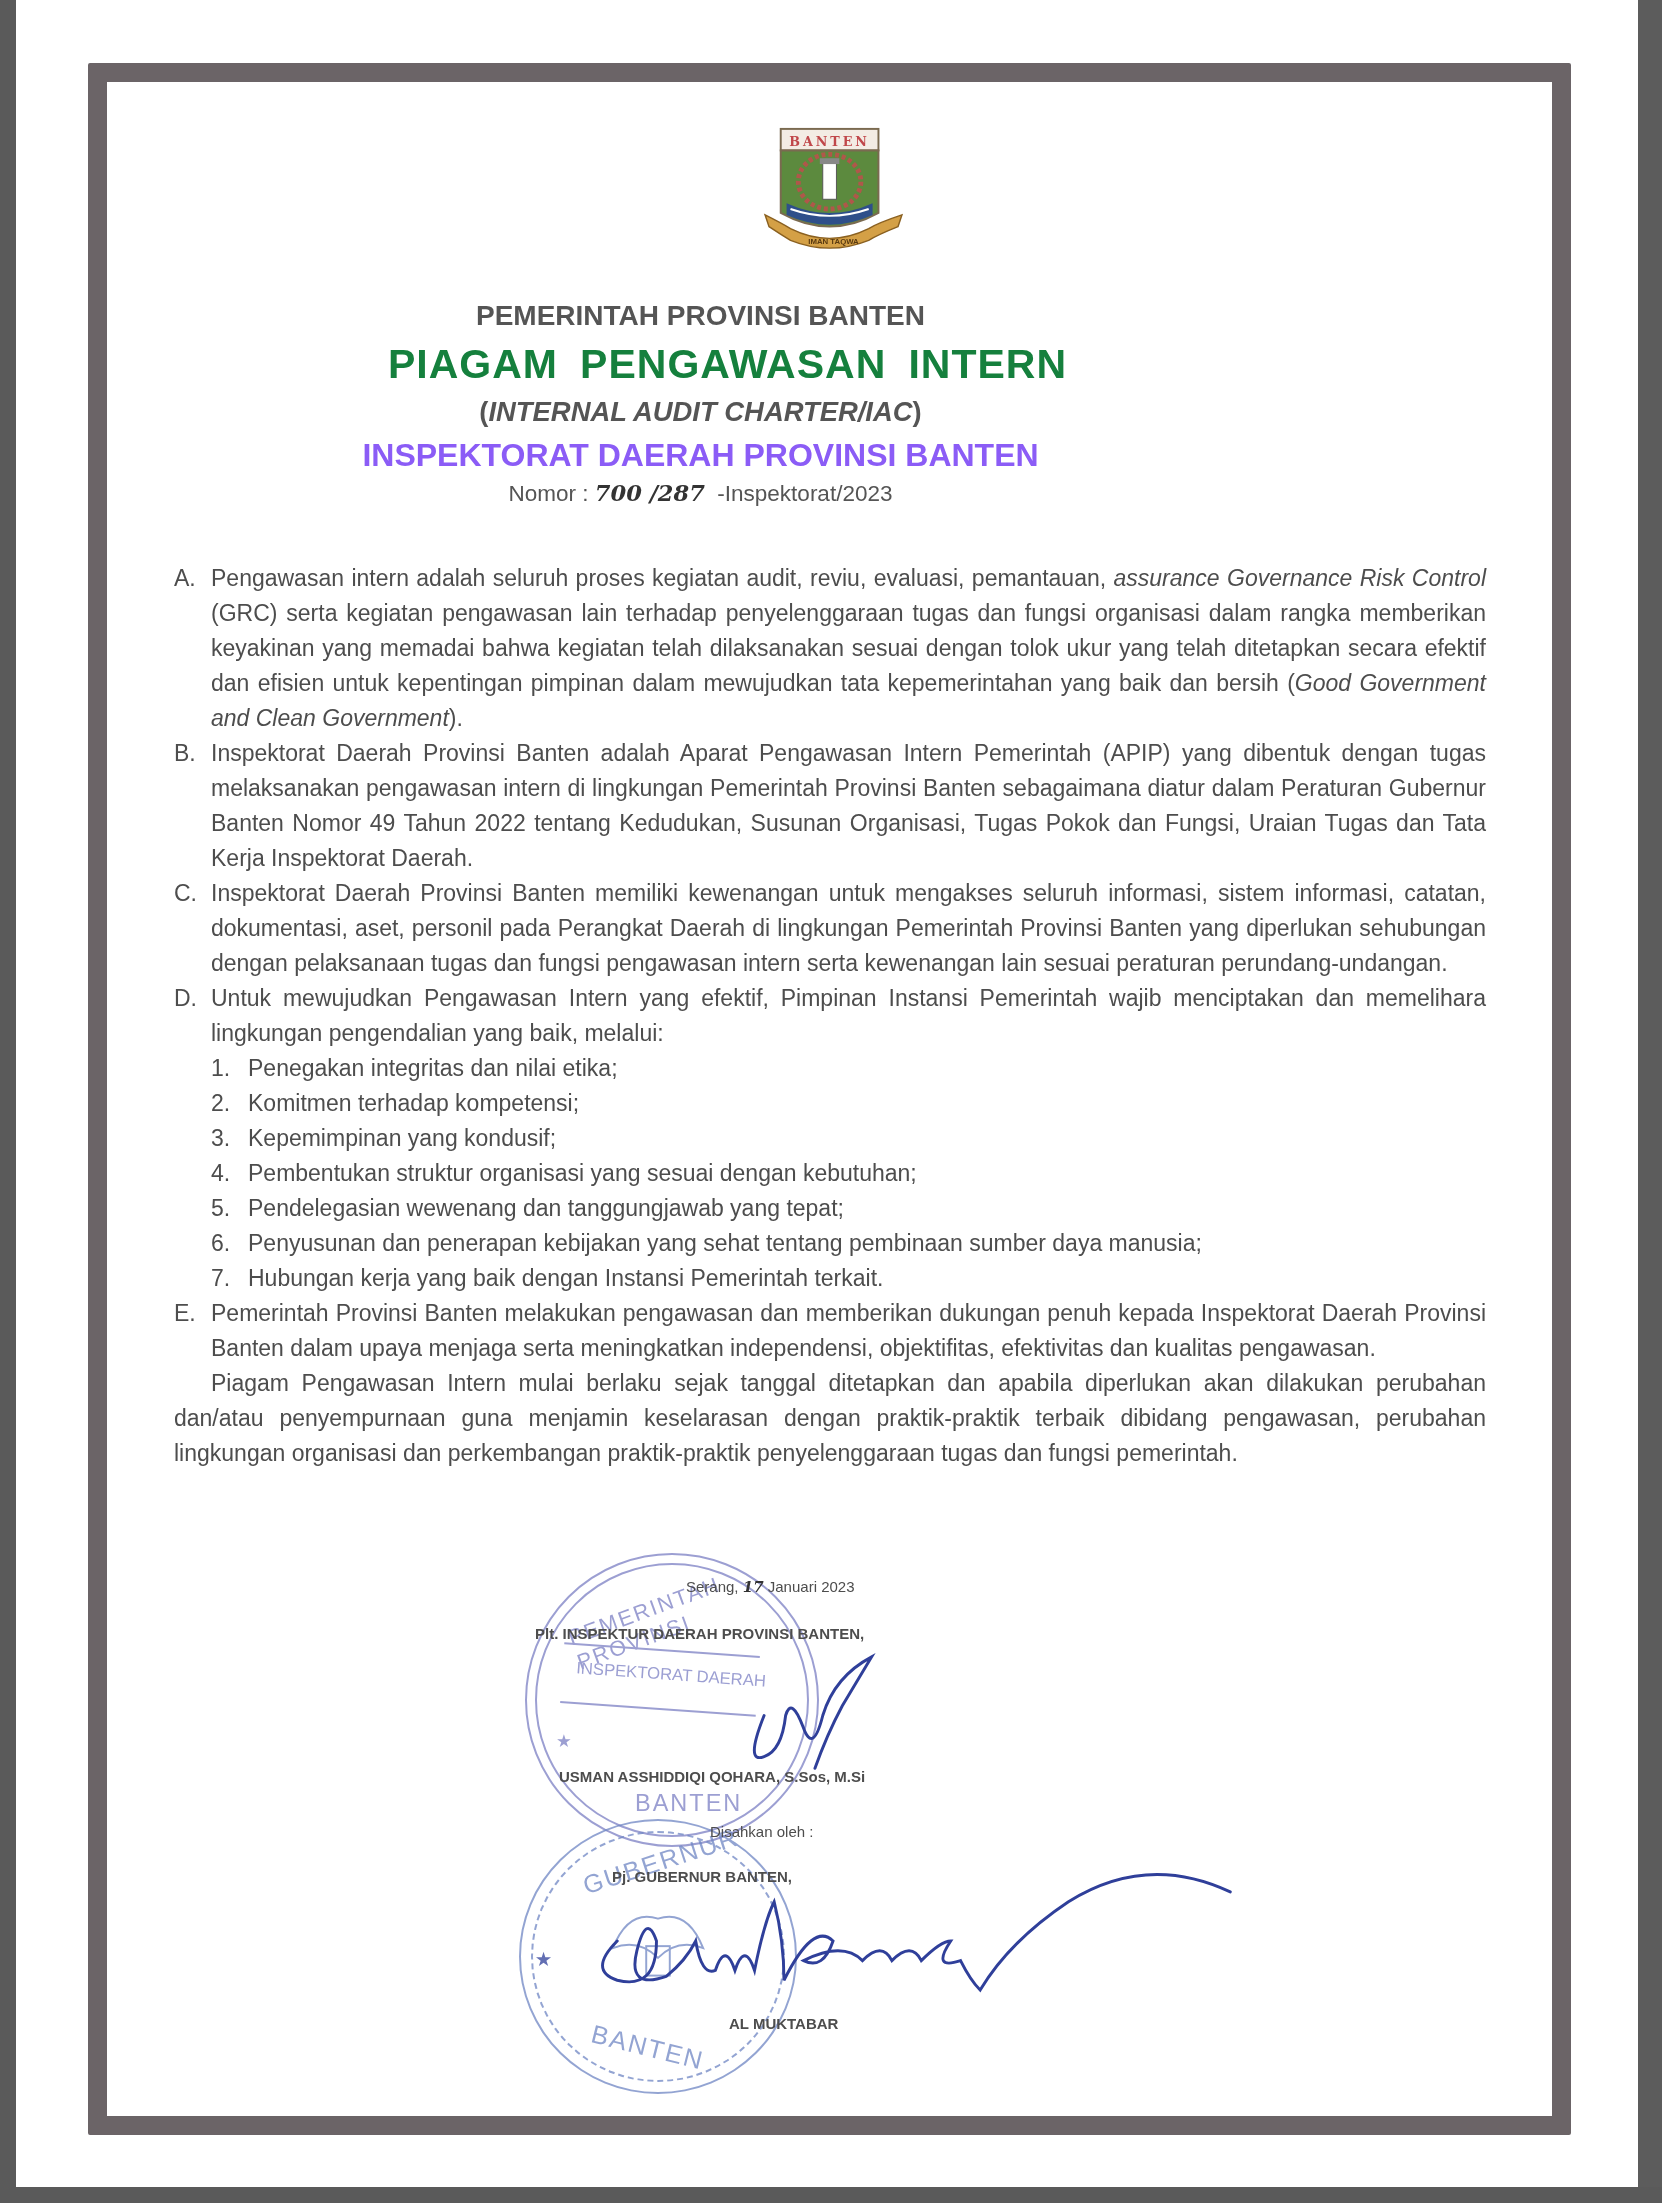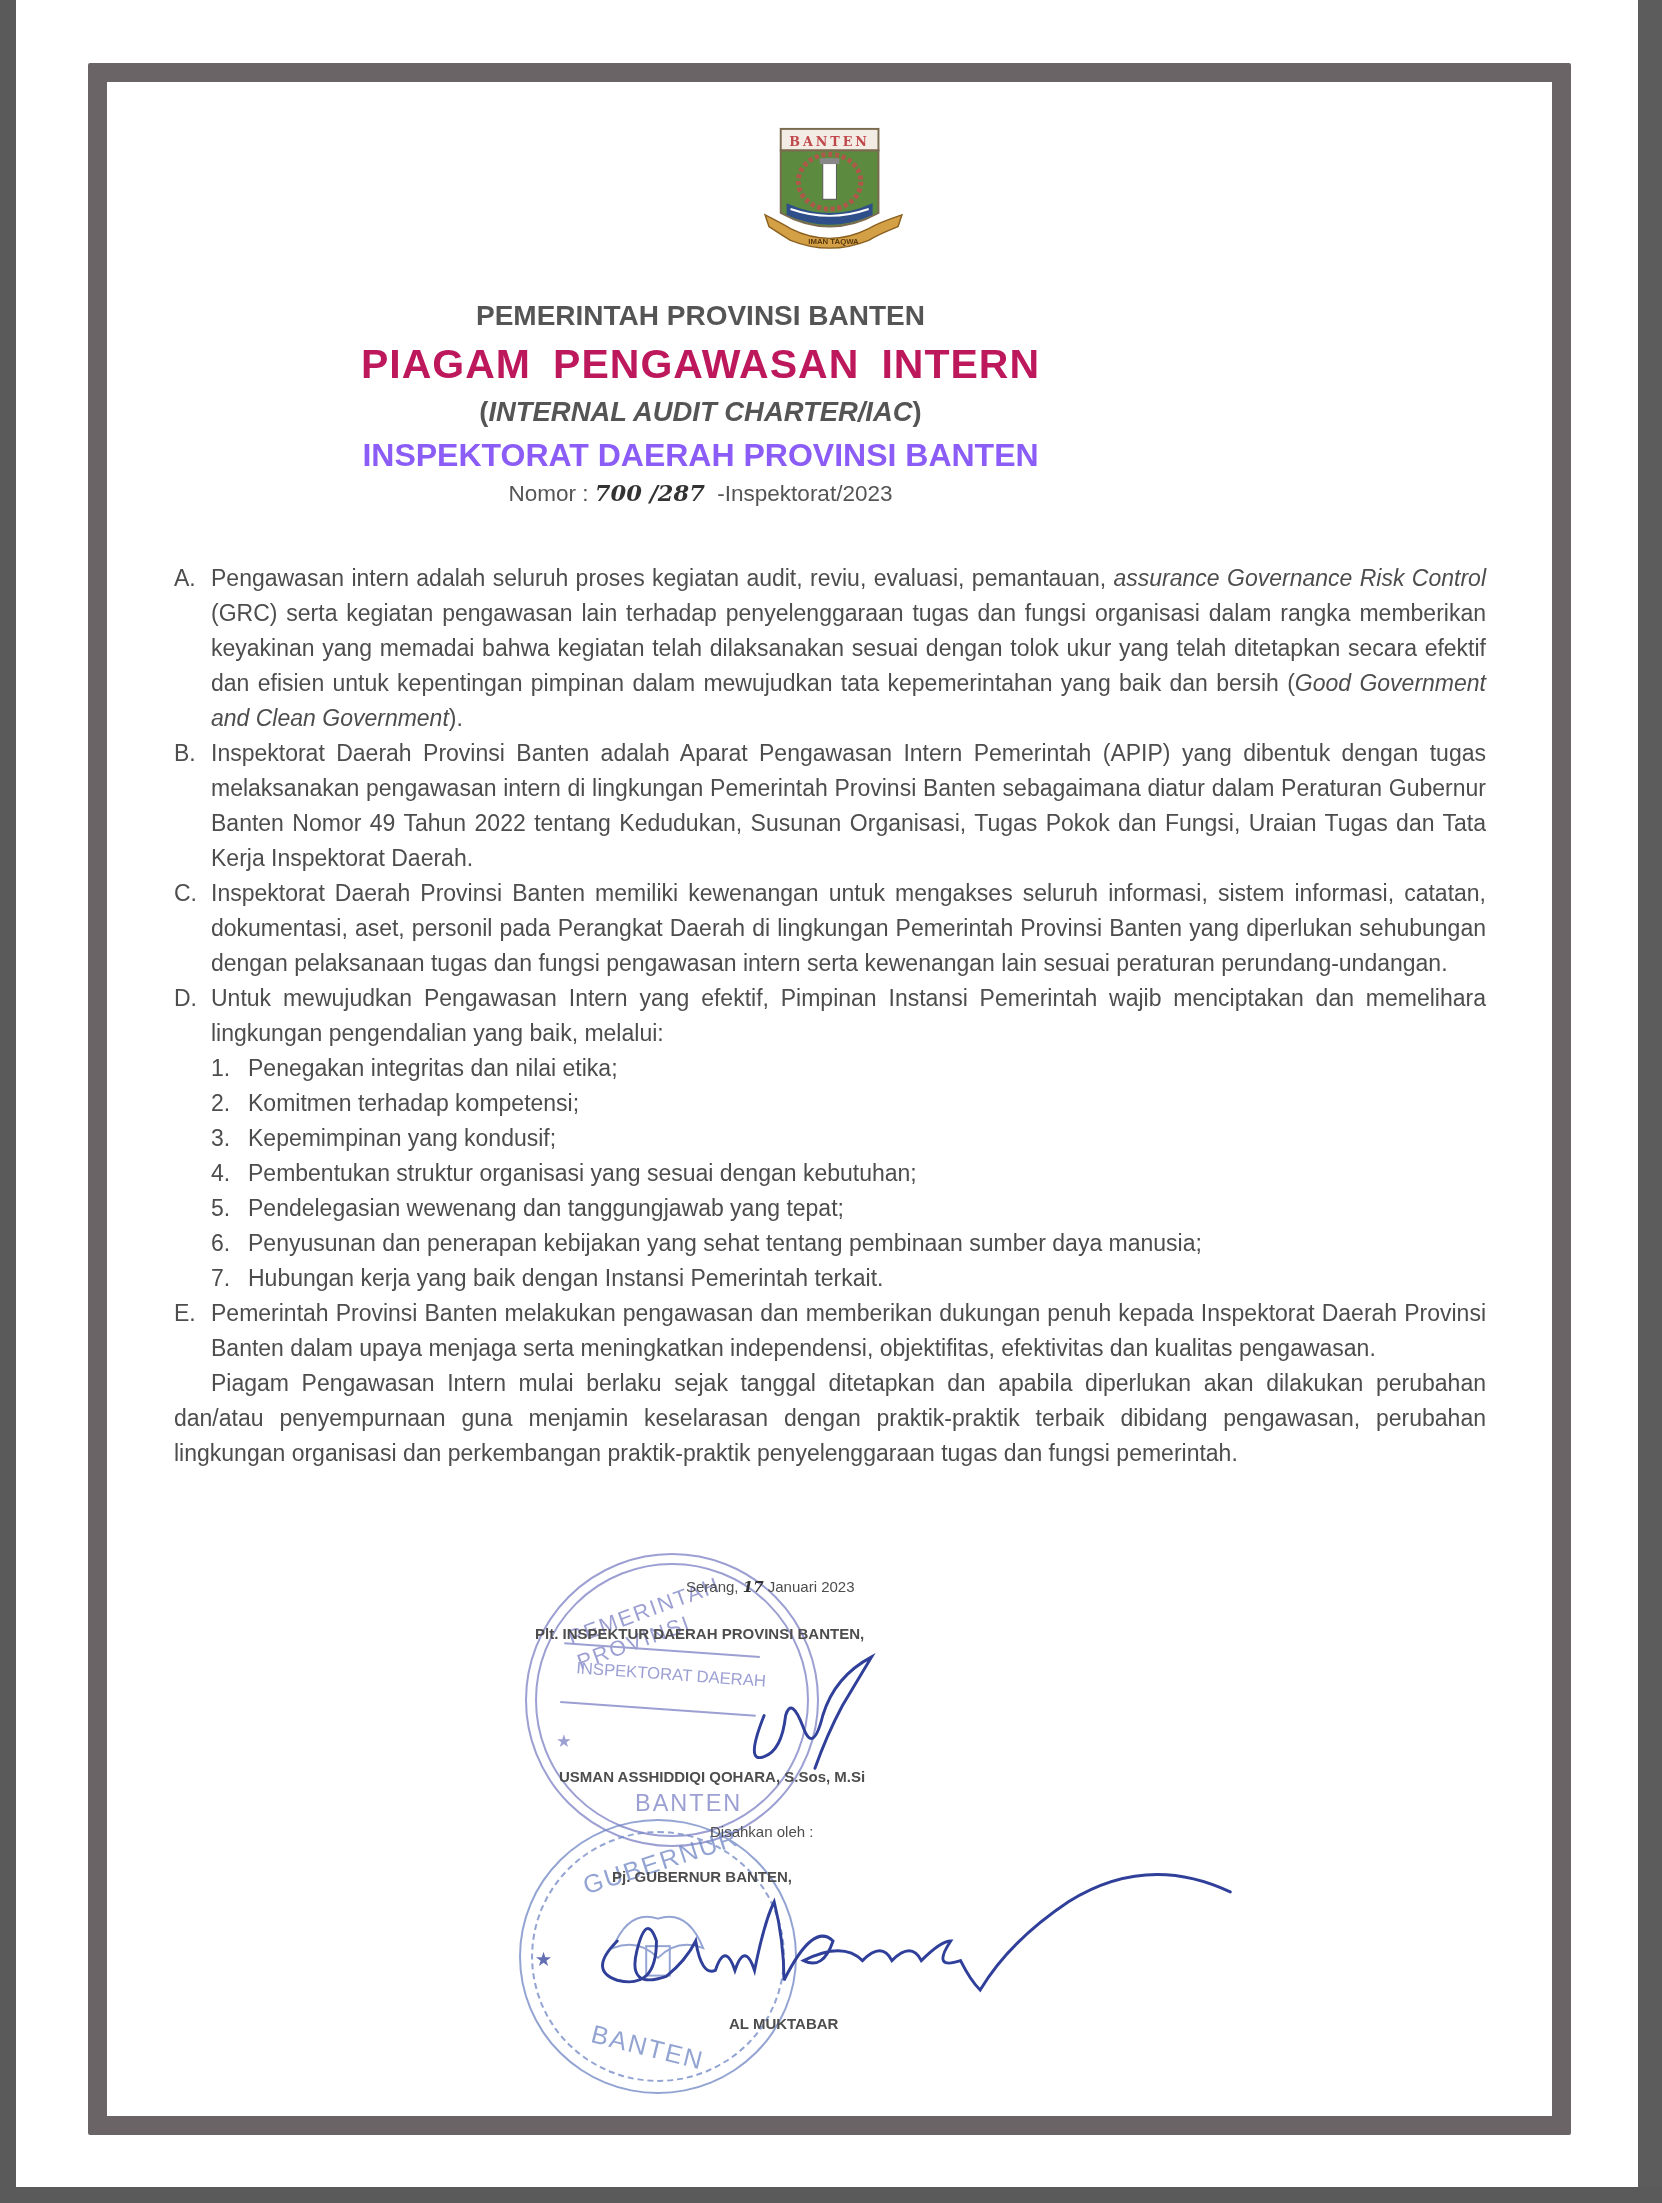--- a/index.html
+++ b/index.html
@@ -5,21 +5,21 @@
   html, body { margin:0; padding:0; }
   body { width:1662px; height:2203px; background:#ffffff; position:relative; overflow:hidden; font-family:"Liberation Sans", sans-serif; color:#4a4a4a; }
   .scan-left { position:absolute; left:0; top:0; width:15.7px; height:2203px; background:#5a5a5a; }
   .scan-right { position:absolute; right:0; top:0; width:24.5px; height:2203px; background:#5c5c5c; }
   .scan-bottom { position:absolute; left:0; bottom:0; width:1662px; height:15.7px; background:#5a5a5a; }
   .frame { position:absolute; left:88px; top:63px; width:1483px; height:2072px; border:19.6px solid #6b6467; box-sizing:border-box; border-radius:2px; }
 
   .logo { position:absolute; left:761px; top:125px; width:145px; height:129px; }
   .header { position:absolute; left:0; width:1401px; text-align:center; }
   .h-gov { top:300px; font-size:28px; font-weight:bold; color:#555; }
-  .h-title { top:341px; font-size:41px; font-weight:bold; color:#be185d; letter-spacing:1px; word-spacing:9.8px; }
+  .h-title { top:341px; font-size:41px; font-weight:bold; color:#15803d; letter-spacing:1px; word-spacing:9.8px;padding-left:27px; }
   .h-sub { top:396px; font-size:27.4px; font-weight:bold; font-style:italic; color:#555; }
   .h-insp { top:437px; font-size:32px; font-weight:bold; color:#8b5cf6; }
   .h-num { top:480px; font-size:22.5px; color:#555; }
   .hand { font-family:"DejaVu Serif", serif; font-style:italic; font-weight:bold; color:#333; }
 
   .body { position:absolute; left:174px; top:561px; width:1312px; font-size:23px; line-height:35px; color:#4d4d4d; }
   .para { display:flex; text-align:justify; }
   .para .lbl { width:37px; flex:0 0 37px; }
   .para .txt { flex:1; }
   .sub { display:flex; padding-left:37px; }

